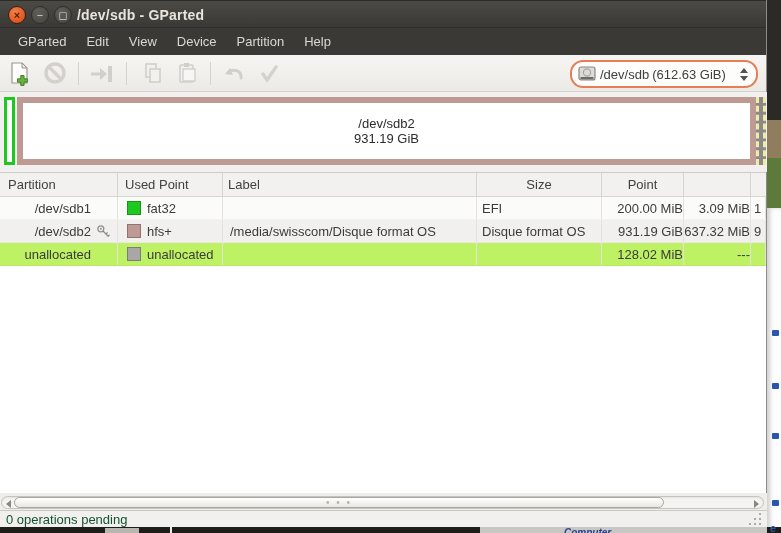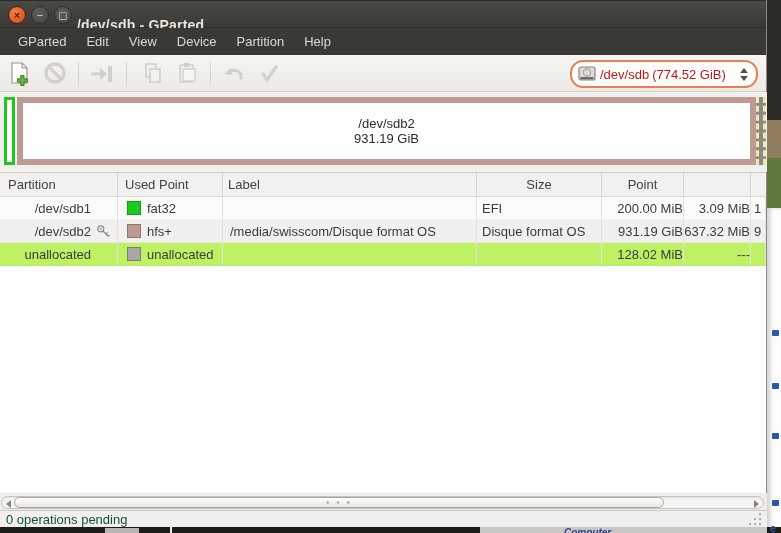--- a/index.html
+++ b/index.html
@@ -25,34 +25,34 @@
   #win { position:absolute; left:0; top:0; width:767px; height:527px; background:#f1f0ee; border-right:1px solid #8f8c87; }
 
   
   .titlebar { position:absolute; left:0; top:0; width:100%; height:28px;
     background:linear-gradient(#4c4a45,#3a3935); border-top:1px solid #2c2b28; border-bottom:1px solid #2f2e2a; }
   .winbtn { position:absolute; top:5px; width:18px; height:18px; border-radius:50%; font-size:11px; line-height:16px;
     text-align:center; color:#d9d5cd; background:radial-gradient(circle at 35% 30%, #605e58, #46443f); border:1px solid #302f2b; }
   .winbtn.close { left:8px; background:radial-gradient(circle at 35% 30%, #f08047, #d94612); color:#5e1b00; font-weight:bold; border:1px solid #3a2013; }
   .winbtn.min { left:31px; }
   .winbtn.max { left:54px; }
-  .win-title { position:absolute; left:77px; top:16px; color:#e9e5dd; font-size:14px; font-weight:bold; letter-spacing:.2px; }
+  .win-title { position:absolute; left:77px; top:6px; color:#e9e5dd; font-size:14px; font-weight:bold; letter-spacing:.2px; }
 
   
   .menubar { position:absolute; left:0; top:28px; width:100%; height:27px; background:#3a3935; display:flex; align-items:center; padding-left:8px; }
   .menu-item { color:#dcd8d0; font-size:13px; padding:4px 10px; }
 
   
   .toolbar { position:absolute; left:0; top:55px; width:100%; height:37px;
     background:linear-gradient(#f6f5f3,#eceae6); border-bottom:1px solid #d4d0cb; }
   .tbtn { position:absolute; top:5px; width:27px; height:27px; }
   .tsep { position:absolute; top:7px; width:1px; height:23px; background:#d6d2cd; }
   .combo { position:absolute; left:570px; top:5px; width:188px; height:28px; background:#fdfdfc;
     border:2px solid #e87e53; border-radius:13px; display:flex; align-items:center; padding:0 8px 0 6px; }
-  .combo-text { font-size:13px; color:#b91c1c; margin-left:3px; white-space:nowrap; }
+  .combo-text { font-size:13px; color:#404040; margin-left:3px; white-space:nowrap; }
   .spinners { margin-left:auto; display:flex; flex-direction:column; gap:3px; align-items:center; }
   .tri-up { width:0; height:0; border-left:4px solid transparent; border-right:4px solid transparent; border-bottom:5px solid #55534f; }
   .tri-dn { width:0; height:0; border-left:4px solid transparent; border-right:4px solid transparent; border-top:5px solid #55534f; }
 
   
   .diskarea { position:absolute; left:0; top:92px; width:767px; height:80px; background:#f1f0ee; }
   .seg-green { position:absolute; left:4px; top:5px; width:11px; height:68px; background:#fff; border:3px solid #1fc81f; }
   .seg-pink { position:absolute; left:17px; top:5px; width:739px; height:68px; background:#fff; border:6px solid #bd9b94;
     display:flex; flex-direction:column; align-items:center; justify-content:center; }
   .seg-pink div { font-size:13px; color:#2b2b2b; line-height:15px; }
@@ -182,21 +182,21 @@
         </svg>
       </div>
 
       <div class="combo">
         <svg width="19" height="16" viewBox="0 0 19 16">
           <rect x="1" y="1" width="16" height="13" rx="2" fill="#dddbd7" stroke="#8a8784" stroke-width="1.2"></rect>
           <circle cx="9" cy="6.5" r="3.6" fill="none" stroke="#a9a6a2" stroke-width="1.2"></circle>
           <rect x="2.5" y="11" width="13" height="2.4" fill="#6f6c68"></rect>
         </svg>
         <span class="combo-text">/dev/sdb</span>
-        <span class="combo-text">(774.52 GiB)</span>
+        <span class="combo-text">(612.63 GiB)</span>
         <span class="spinners">
           <i class="tri-up"></i>
           <i class="tri-dn"></i>
         </span>
       </div>
     </div>
 
     <div class="diskarea">
       <div class="seg-green" style="border-color: rgb(31, 200, 31);"></div>
       <div class="seg-pink" style="border-color: rgb(189, 155, 148);">

